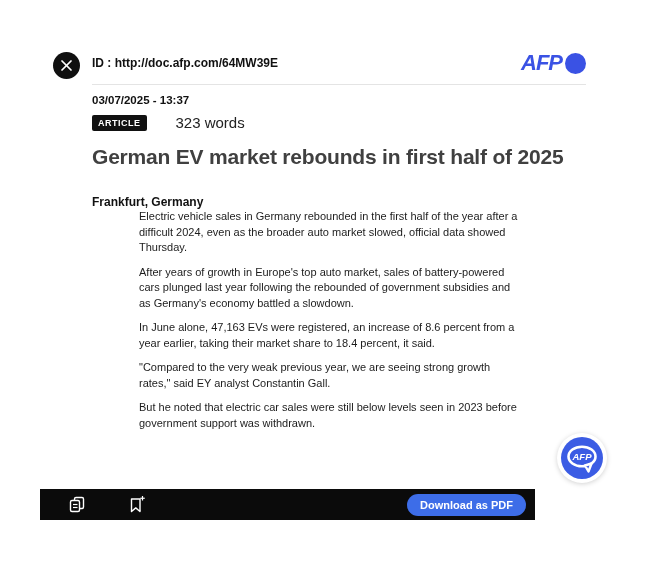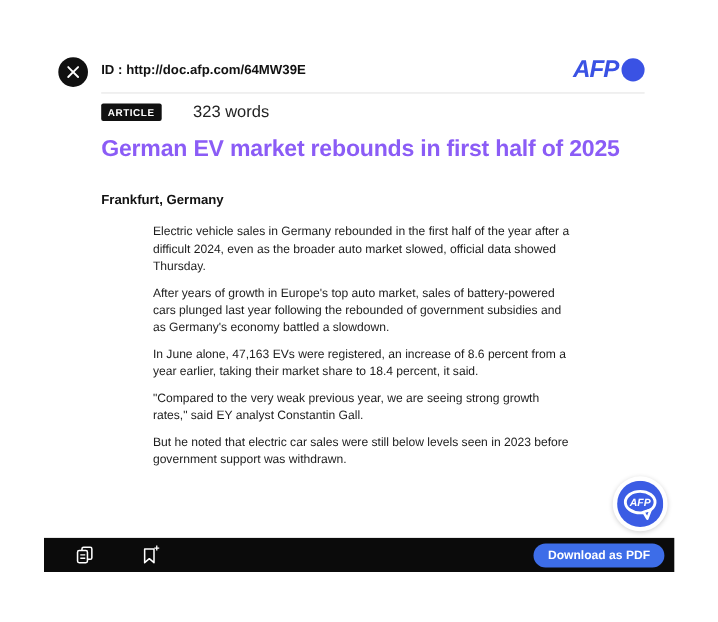--- a/index.html
+++ b/index.html
@@ -21,35 +21,35 @@
   .afp-logo-text { color: #3a52e4; font-weight: 800; font-style: italic;
     font-size: 22px; letter-spacing: -1px; }
   .afp-logo-dot { width: 21px; height: 21px; border-radius: 50%; background: #3a52e4; }
 
   .datetime { margin-top: 9px; font-size: 11.5px; font-weight: bold; color: #111111; }
   .badge-row { margin-top: 8px; display: flex; align-items: center; gap: 8px; }
   .type-badge { background: #111111; color: #ffffff; font-size: 9px; font-weight: bold;
     padding: 3px 6px; letter-spacing: 0.5px; border-radius: 2px; }
   .word-count { font-size: 15px; color: #222222; margin-left: 21px; }
 
-  .headline { margin-top: 14px; font-size: 21px; font-weight: 700; color: #8b5cf6;
+  .headline { margin-top: 14px; font-size: 21px; font-weight: 700; color: #404040;
     letter-spacing: -0.2px; }
   .location { margin-top: 26px; font-size: 12px; font-weight: bold; color: #111111; }
 
   .tags { margin-top: 15px; display: flex; gap: 7px; }
   .tag { border: 1px solid #4a63e0; color: #4a63e0; border-radius: 4px;
     font-size: 8.5px; font-weight: bold; padding: 4px 8px; letter-spacing: 0.4px;
     background: #ffffff; cursor: pointer; }
 
-  .article-body { margin-top: 16px; margin-left: 47px; width: 380px;
+  .article-body { margin-left: 47px; width: 380px;
     font-size: 11px; line-height: 15.5px; color: #1c1c1c; }
   .article-body p { margin: 0 0 9px 0; }
 
   
-  .toolbar { position: absolute; left: 40px; top: 489px; width: 573px; height: 31px;
+  .toolbar { position: absolute; left: 40px; top: 489px; width: 495px; height: 31px;
     background: #0b0b0b; display: flex; align-items: center; z-index: 5; }
   .tool-btn { background: none; border: none; cursor: pointer; display: flex;
     align-items: center; justify-content: center; padding: 0; }
   .tool-btn.copy { margin-left: 28px; }
   .tool-btn.bookmark { margin-left: 41px; }
   .download-btn { margin-left: auto; margin-right: 9px; background: #3d6de8;
     color: #ffffff; font-size: 11px; font-weight: bold; padding: 5px 13px;
     border-radius: 12px; border: none; cursor: pointer;
     font-family: "Liberation Sans", sans-serif; }
 
@@ -75,20 +75,21 @@
   <div class="content">
 
     <div class="header-row">
       <span class="doc-id">ID : http://doc.afp.com/64MW39E</span>
       <span class="afp-logo">
         <span class="afp-logo-text">AFP</span>
         <span class="afp-logo-dot"></span>
       </span>
     </div>
 
+    <div class="datetime">03/07/2025 - 13:37</div>
 
     <div class="badge-row">
       <span class="type-badge">ARTICLE</span>
       <span class="word-count">323 words</span>
     </div>
 
     <h1 class="headline">German EV market rebounds in first half of 2025</h1>
 
     <div class="location">Frankfurt, Germany</div>
 

